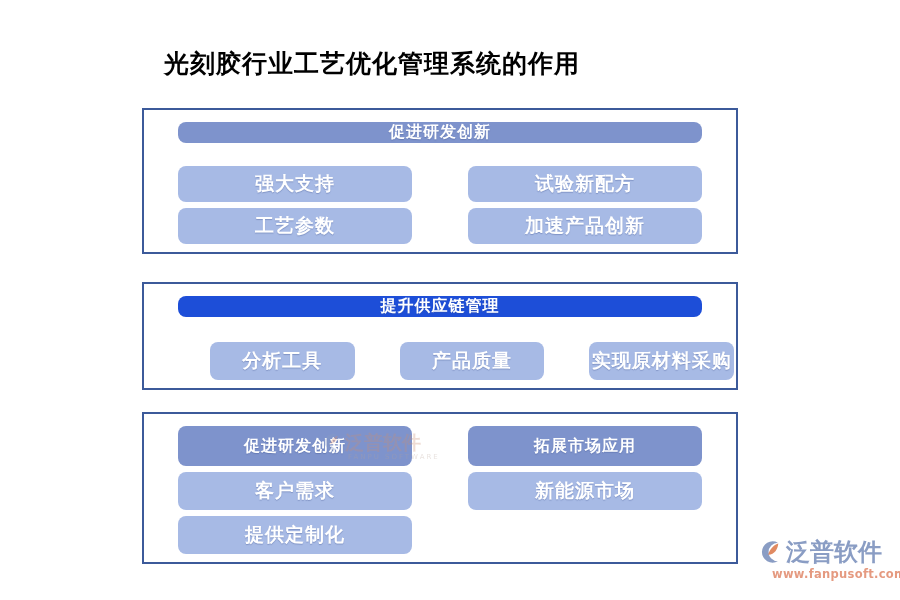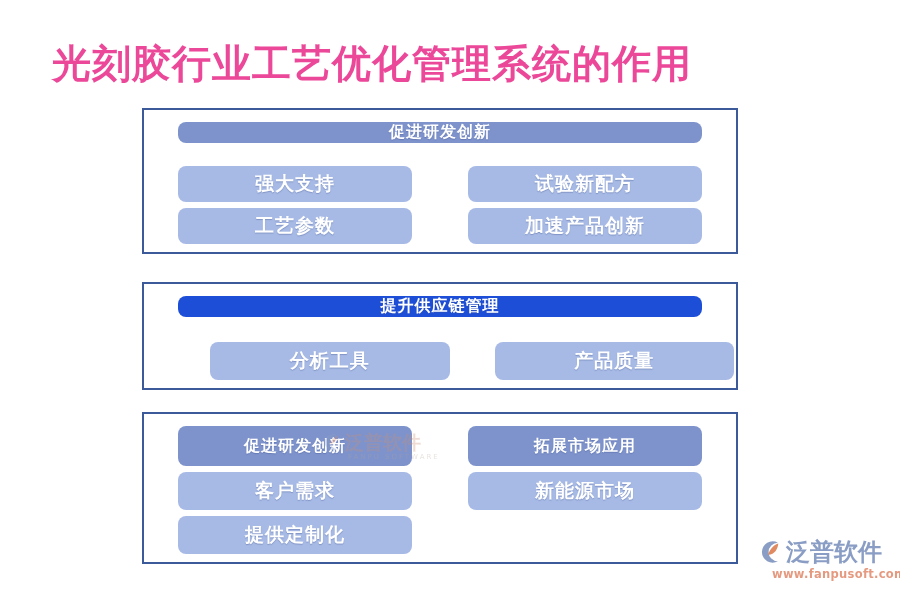--- a/index.html
+++ b/index.html
@@ -24,24 +24,24 @@
     background: #ffffff;
   }
 
   
   .page-title {
     position: absolute;
     left: 0;
     top: 44px;
     width: 744px;
     text-align: center;
-    font-size: 39px;
+    font-size: 25px;
     font-weight: 700;
     letter-spacing: 1px;
-    color: #ec4899;
+    color: #000000;
     line-height: 40px;
     white-space: nowrap;
   }
 
   
   .section {
     position: absolute;
     left: 142px;
     width: 596px;
     border: 2px solid #3c5a9a;
@@ -218,20 +218,21 @@
       </div>
     </div>
   </div>
 
   <div class="section" id="section-1">
     <div class="sec-inner">
       <div class="box header soft">提升供应链管理</div>
       <div class="row3">
         <div class="box leaf">分析工具</div>
         <div class="box leaf">产品质量</div>
+        <div class="box leaf">实现原材料采购</div>
       </div>
     </div>
   </div>
 
   <div class="section" id="section-2">
     <div class="sec-inner">
       <div class="cols">
         <div class="col left">
           <div class="box header">促进研发创新</div>
           <div class="box leaf">客户需求</div>

